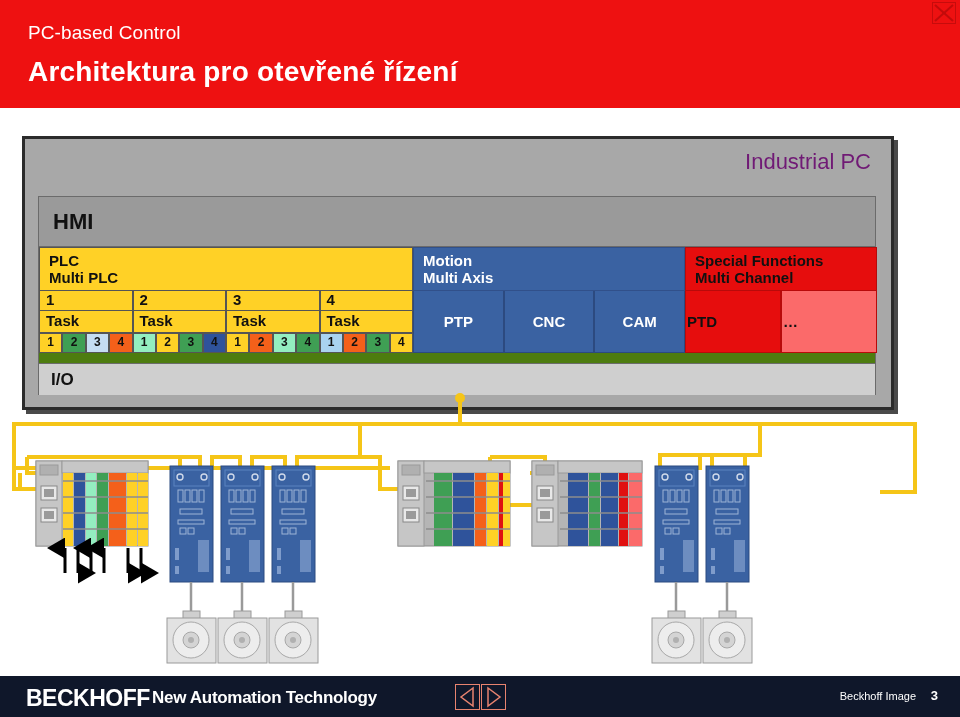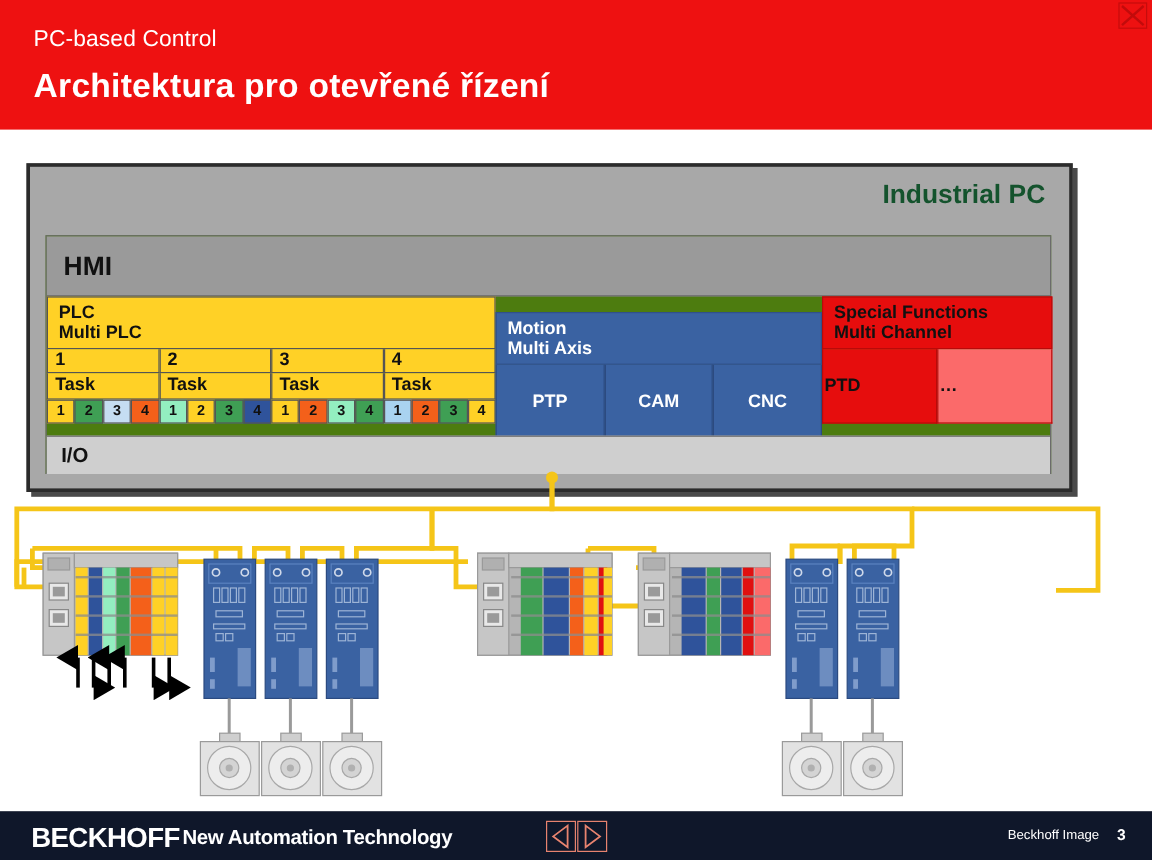--- a/index.html
+++ b/index.html
@@ -34,21 +34,21 @@
   .ipc-shadow{
     position:absolute;left:26px;top:140px;width:872px;height:274px;
     background:#4a4a4a;
   }
   .ipc-outer{
     position:absolute;left:22px;top:136px;width:872px;height:274px;
     background:#a8a8a8;border:3px solid #2b2b2b;box-sizing:border-box;
   }
   .ipc-title{
     position:absolute;right:20px;top:10px;
-    font-size:22px;font-weight:bold;color:#14532d;
+    font-size:22px;font-weight:normal;color:#701a75;
   }
 
   
   .inner-panel{
     position:absolute;left:13px;top:57px;width:838px;height:199px;
     border:1px solid #6b6b6b;box-sizing:border-box;background:#4d7c0f;
   }
   .hmi-row{
     position:absolute;left:0;top:0;width:100%;height:50px;
     background:#9a9a9a;border-bottom:1px solid #6b6b6b;box-sizing:border-box;
@@ -78,21 +78,21 @@
     font-size:15px;font-weight:bold;color:#111;padding-left:6px;line-height:18px;
   }
   .task-lbl-row>div{line-height:20px;}
   .chip-row{position:absolute;left:0;top:86px;width:100%;height:20px;display:flex;}
   .chip{
     flex:1 1 0;border:1px solid #555;box-sizing:border-box;
     font-size:12px;font-weight:bold;color:#111;text-align:center;line-height:17px;
   }
 
   .motion-col{
-    position:absolute;left:374px;top:13px;width:272px;height:116px;
+    position:absolute;left:374px;top:0;width:272px;height:116px;
   }
   .motion-head{
     position:absolute;left:0;top:0;width:100%;height:44px;
     background:#3a62a2;border:1px solid #31508a;box-sizing:border-box;
   }
   .motion-head .l1{position:absolute;left:9px;top:4px;font-size:15px;font-weight:bold;color:#fff;}
   .motion-head .l2{position:absolute;left:9px;top:21px;font-size:15px;font-weight:bold;color:#fff;}
   .motion-cells{position:absolute;left:0;top:44px;width:100%;height:62px;display:flex;}
   .motion-cells>div{
     flex:1 1 0;background:#3a62a2;border:1px solid #2b4madeup;box-sizing:border-box;
@@ -217,22 +217,22 @@
           </div>
       </div>
 
       <div class="motion-col">
         <div class="motion-head">
           <div class="l1">Motion</div>
           <div class="l2">Multi Axis</div>
         </div>
         <div class="motion-cells">
           <div>PTP</div>
+          <div>CNC</div>
           <div>CAM</div>
-          <div>CNC</div>
         </div>
       </div>
 
       <div class="special-col">
         <div class="special-head">
           <div class="l1">Special Functions</div>
           <div class="l2">Multi Channel</div>
         </div>
         <div class="special-cells">
           <div class="sc-ptd">PTD</div>

